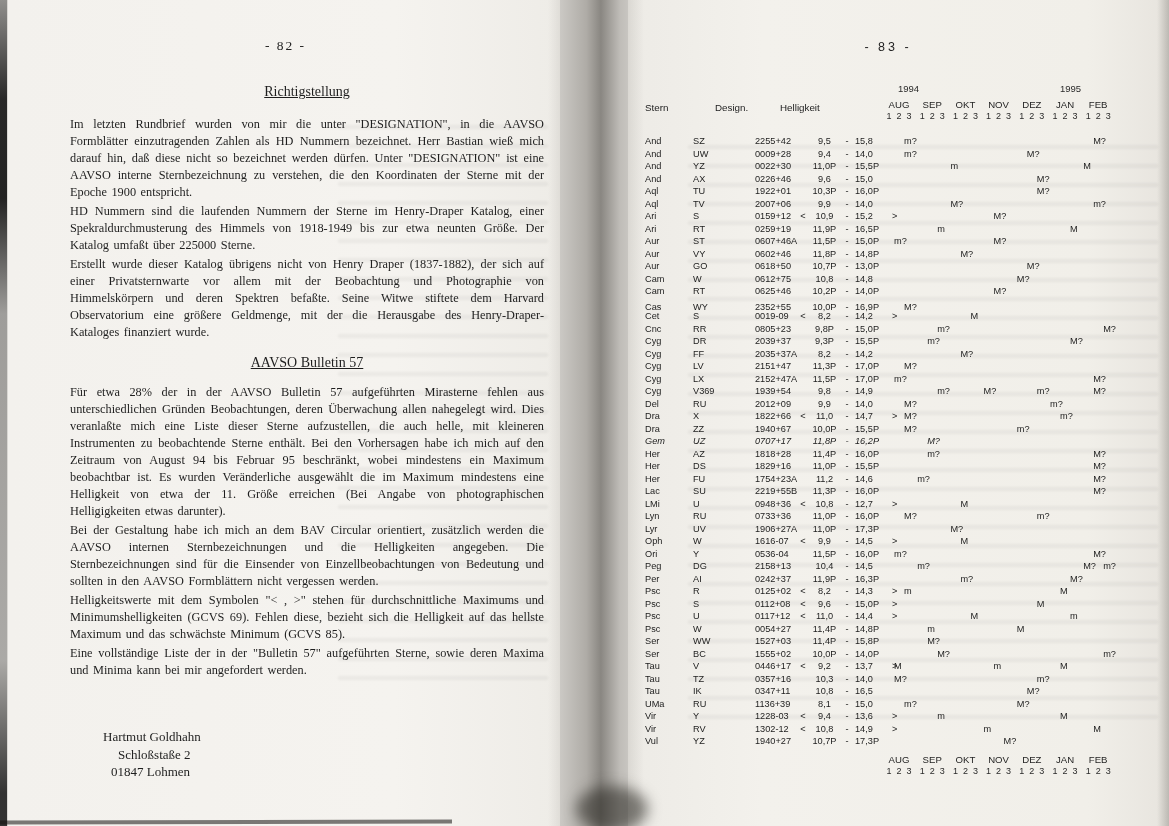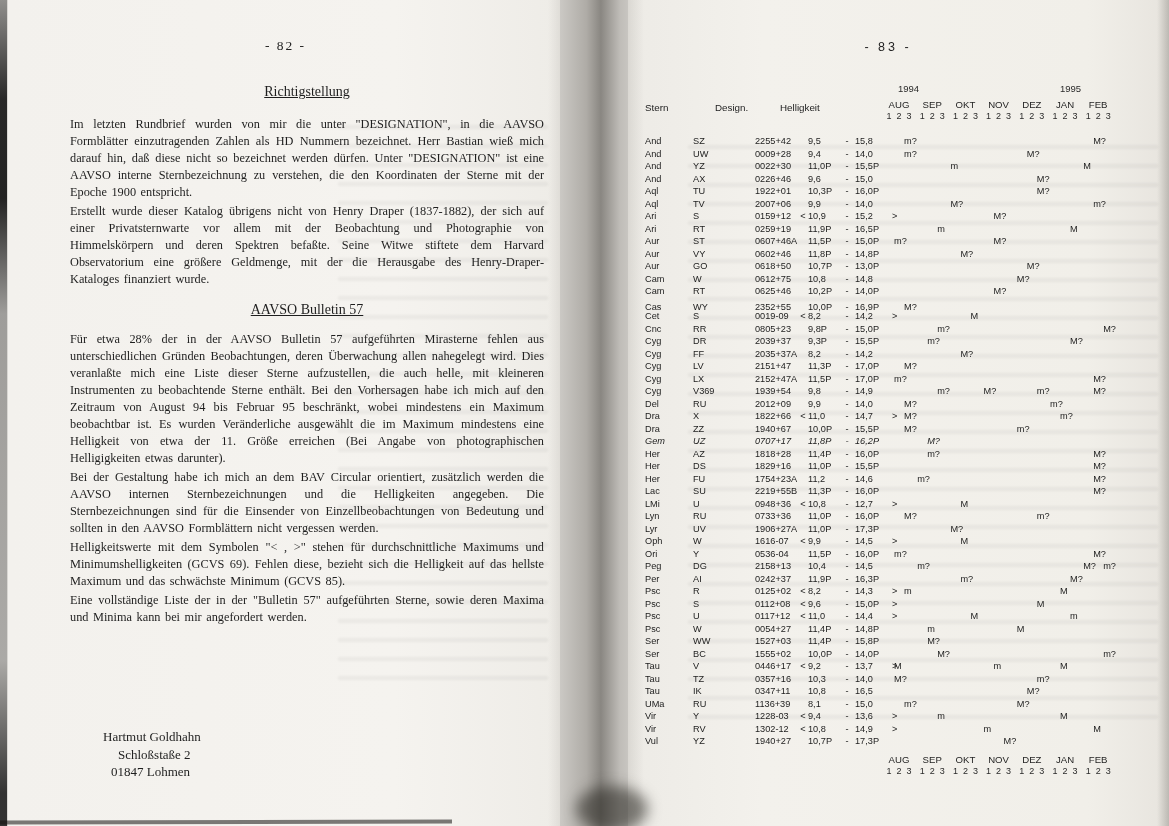--- a/index.html
+++ b/index.html
@@ -51,36 +51,37 @@
   .mlabel{position:absolute;left:0;top:0;width:34px;text-align:center;font-size:9.6px;color:#242424;}
   .mdigits{position:absolute;left:0;top:12px;width:34px;height:12px;}
   .md{position:absolute;top:0;width:10px;text-align:center;font-size:9px;color:#2a2a2a;}
   #star-rows{position:absolute;left:0;top:0;width:541px;height:826px;}
   .trow{position:absolute;left:0;width:541px;height:12px;font-size:9.2px;color:#1c1c1c;}
   .trow span{position:absolute;top:0;white-space:nowrap;}
   .c-con{left:17px;width:40px;}
   .c-star{left:65px;width:45px;}
   .c-des{left:127px;width:58px;}
   .c-lt{left:170px;width:10px;text-align:center;}
-  .c-min{left:180px;width:33px;text-align:left;}
+  .c-min{left:180px;width:33px;text-align:center;}
   .c-dash{left:215px;width:8px;text-align:center;}
   .c-max{left:227px;width:40px;text-align:left;}
   .c-gt{left:264px;width:8px;}
   .c-mark{width:16px;text-align:left;}
 </style>
 </head>
 <body>
 
 <div id="scan">
 
   <div class="page" id="left-page">
     <div id="lp-number">- 82 -</div>
     <div id="lp-flow">
         <div class="lp-h">Richtigstellung</div>
         <p>Im letzten Rundbrief wurden von mir die unter "DESIGNATION", in die AAVSO Formblätter einzutragenden Zahlen als HD Nummern bezeichnet. Herr Bastian wieß mich darauf hin, daß diese nicht so bezeichnet werden dürfen. Unter "DESIGNATION" ist eine AAVSO interne Sternbezeichnung zu verstehen, die den Koordinaten der Sterne mit der Epoche 1900  entspricht.</p>
+        <p>HD Nummern sind die laufenden Nummern der Sterne im Henry-Draper Katalog, einer Spekraldurchmusterung des Himmels von 1918-1949 bis zur etwa neunten Größe. Der Katalog umfaßt über 225000 Sterne.</p>
         <p>Erstellt wurde dieser Katalog übrigens nicht von Henry Draper (1837-1882), der sich auf einer Privatsternwarte vor allem mit der Beobachtung und Photographie von Himmelskörpern und deren Spektren befaßte. Seine Witwe stiftete dem Harvard Observatorium eine größere Geldmenge, mit der die Herausgabe des Henry-Draper-Kataloges finanziert wurde.</p>
         <div class="lp-h second">AAVSO Bulletin 57</div>
         <p>Für etwa 28% der in der AAVSO Bulletin 57 aufgeführten Mirasterne fehlen aus unterschiedlichen Gründen Beobachtungen, deren Überwachung allen nahegelegt wird. Dies veranlaßte mich eine Liste dieser Sterne aufzustellen, die auch helle, mit kleineren Instrumenten zu beobachtende Sterne enthält. Bei den Vorhersagen habe ich mich auf den Zeitraum von August 94 bis Februar 95 beschränkt, wobei mindestens ein Maximum beobachtbar ist. Es wurden Veränderliche ausgewählt die im Maximum mindestens eine Helligkeit von etwa der 11. Größe erreichen (Bei Angabe von photographischen Helligigkeiten etwas darunter).</p>
         <p>Bei der Gestaltung habe ich mich an dem BAV Circular orientiert, zusätzlich werden die AAVSO internen Sternbezeichnungen und die Helligkeiten angegeben. Die Sternbezeichnungen sind für die Einsender von Einzellbeobachtungen von Bedeutung und sollten in den AAVSO Formblättern nicht vergessen werden.</p>
         <p>Helligkeitswerte mit dem Symbolen "&lt; , &gt;" stehen für durchschnittliche Maximums und Minimumshelligkeiten (GCVS 69). Fehlen diese, bezieht sich die Helligkeit auf das hellste Maximum und das schwächste Minimum (GCVS 85).</p>
         <p>Eine vollständige Liste der in der "Bulletin 57" aufgeführten Sterne, sowie deren Maxima und Minima kann bei mir angefordert werden.</p>
       </div>
     <div id="signature">
         <div>Hartmut Goldhahn</div>
         <div>Schloßstaße 2</div>

